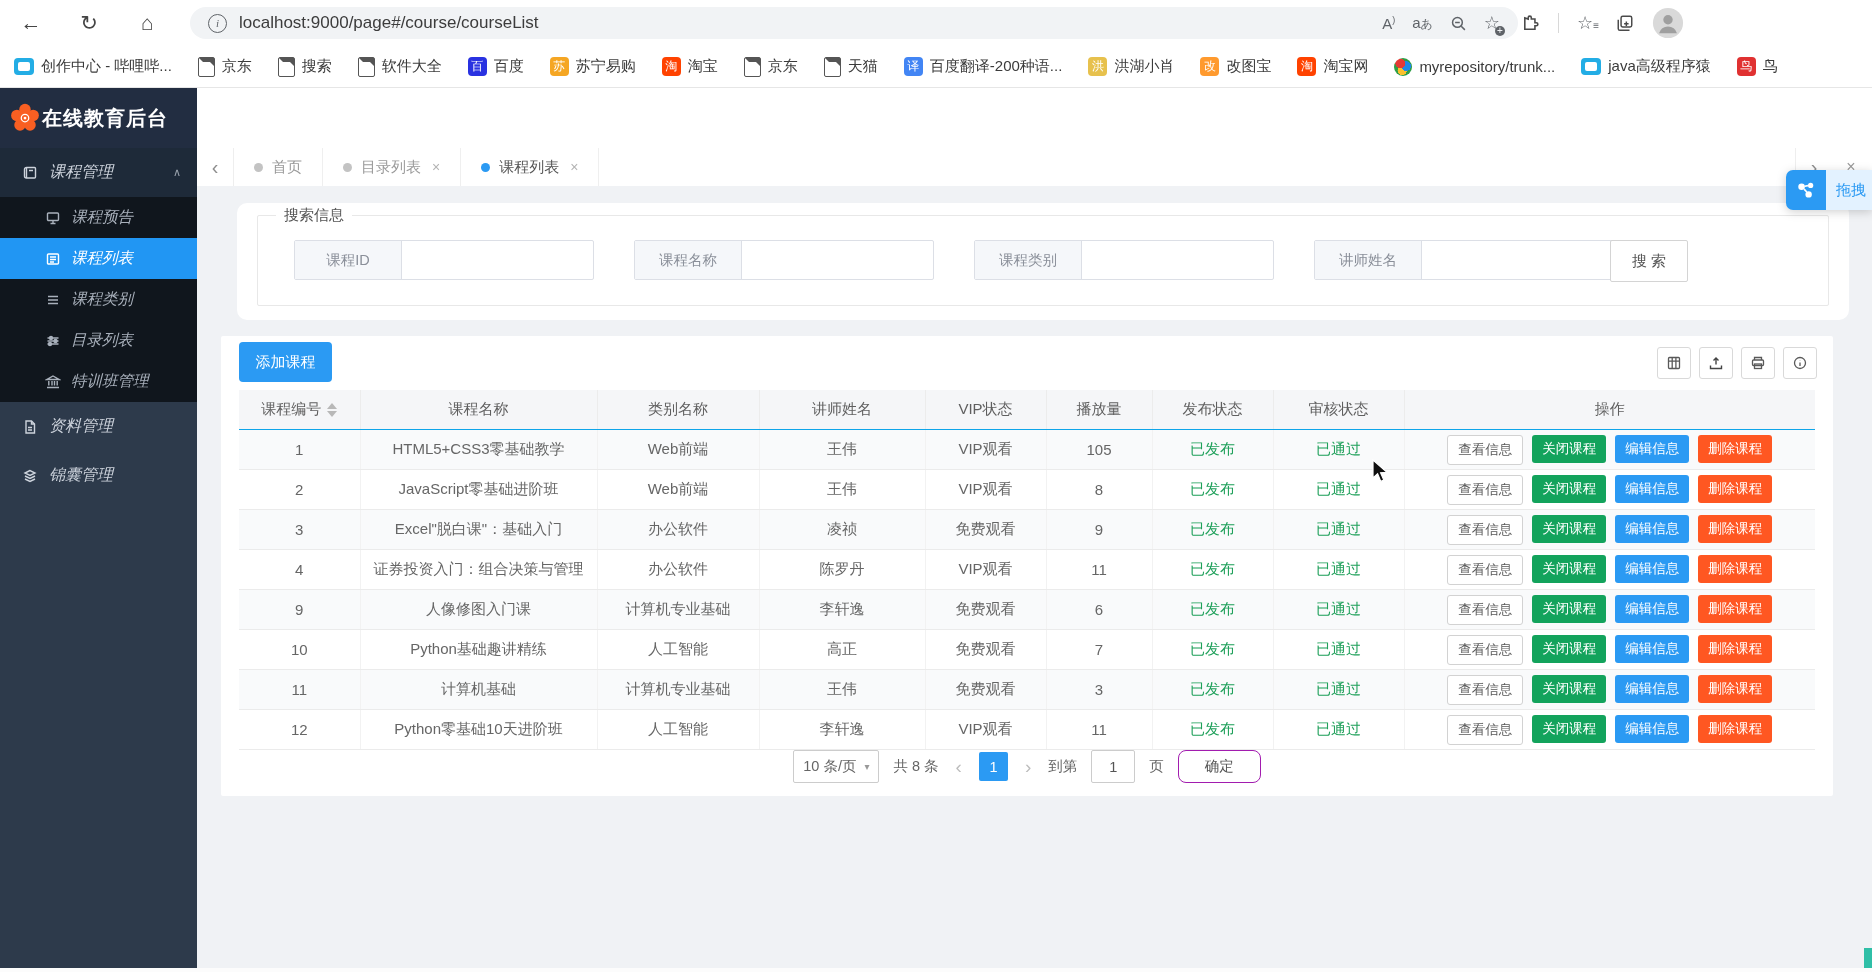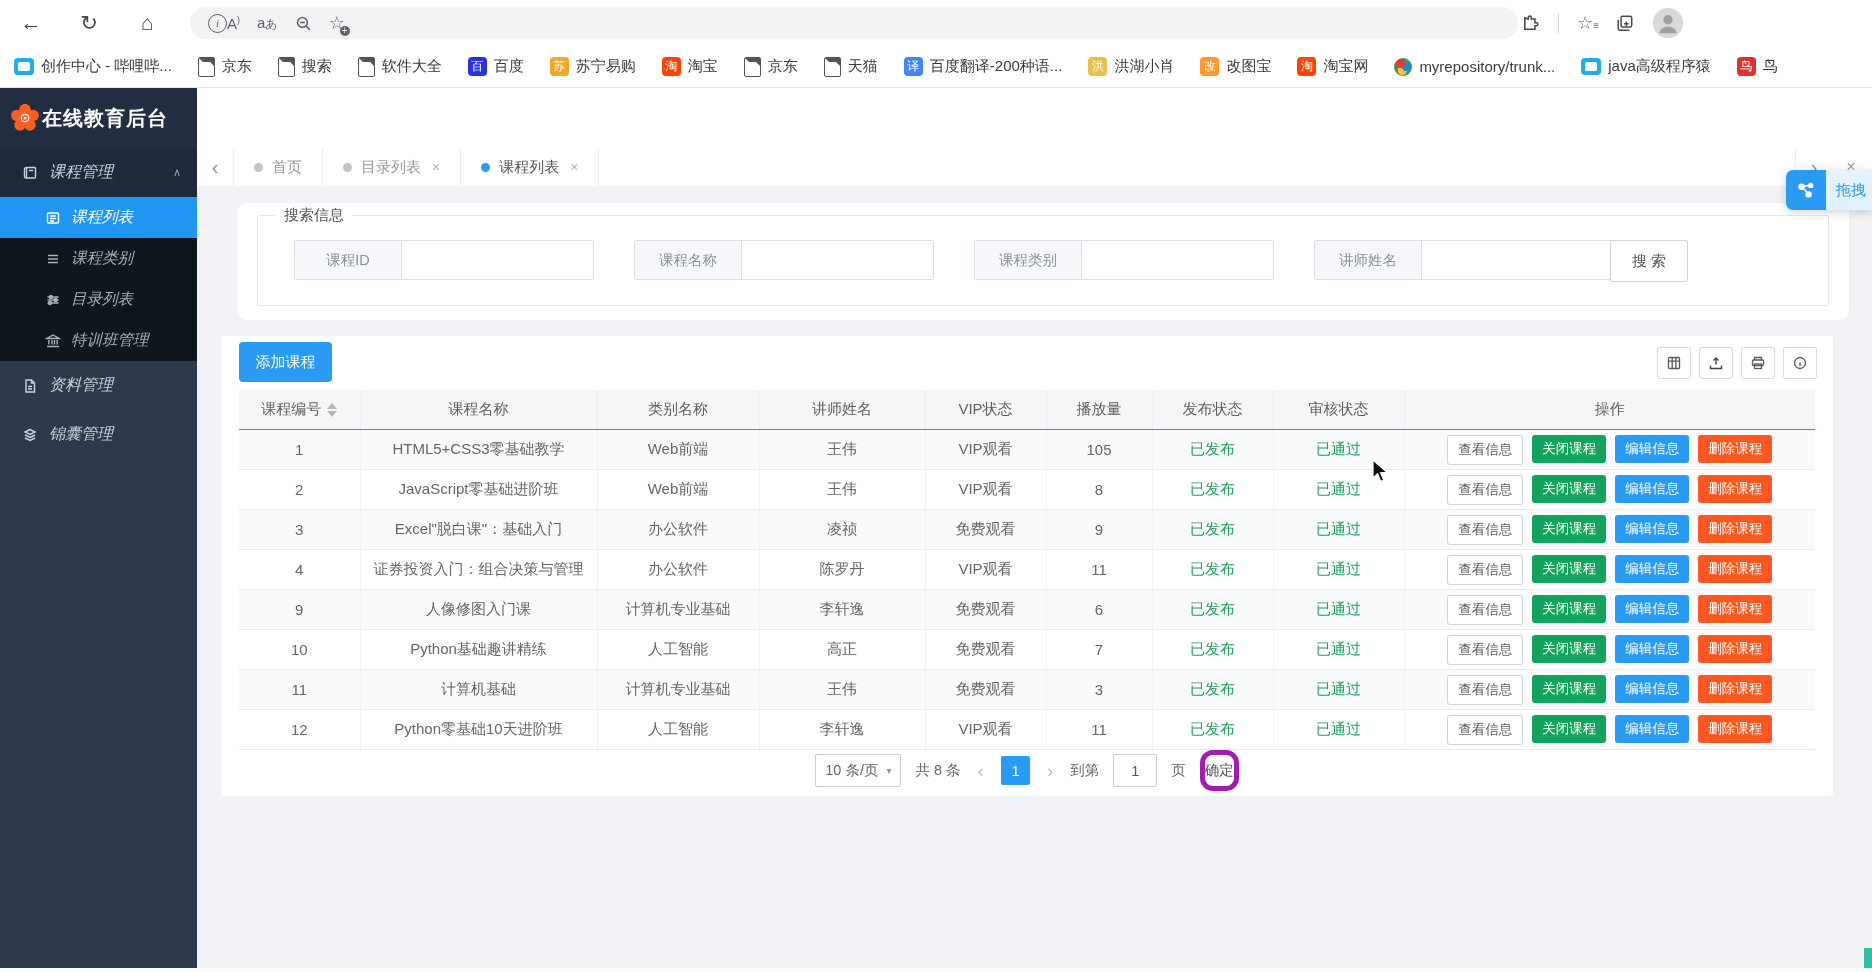--- a/index.html
+++ b/index.html
@@ -113,36 +113,37 @@
   .sort-caret{display:inline-flex;flex-direction:column;gap:2px;margin-left:6px;vertical-align:middle;}
   .sort-caret i{width:0;height:0;border-left:5px solid transparent;border-right:5px solid transparent;display:block;}
   .sort-caret .up{border-bottom:6px solid #b8b8b8;}
   .sort-caret .dn{border-top:6px solid #b8b8b8;}
 
   #pager{position:absolute;left:0;top:414px;width:1612px;display:flex;justify-content:center;align-items:center;gap:14px;font-size:14.5px;color:#666;}
   .psize{height:31px;border:1px solid #ccc;border-radius:2px;display:flex;align-items:center;gap:8px;padding:0 9px;background:#fff;}
   .pchev{color:#bdbdbd;font-size:19px;padding:0 3px;}
   .pnum{width:29px;height:29px;background:#2b9af3;color:#fff;border-radius:2px;display:flex;align-items:center;justify-content:center;}
   .pgoto-input{width:38px;height:29px;border:1px solid #ccc;border-radius:2px;text-align:center;font-size:14.5px;color:#555;outline:none;}
-  .pconfirm{height:31px;border:5px solid #a21caf;border-radius:13px;background:#fff;color:#555;padding:0 0;display:flex;align-items:center;}
+  .pconfirm{height:31px;border:1px solid #a21caf;border-radius:8px;background:#fff;color:#555;padding:0 26px;display:flex;align-items:center;}
 
   #corner-sliver{position:absolute;left:1864px;top:948px;width:8px;height:20px;background:#2fbfa7;}
   #cursor{position:absolute;left:1371px;top:459px;z-index:99;pointer-events:none;}
 </style>
 </head>
 <body>
 
 <div id="browser-toolbar">
   <div class="tb-nav">
     <span class="tb-btn">←</span>
     <span class="tb-btn">↻</span>
     <span class="tb-btn">⌂</span>
   </div>
   <div id="omnibox">
     <span class="icon-i">i</span>
+    <span class="url">localhost:9000/page#/course/courseList</span>
     <span class="pill-icons">
       <span>A<sup style="font-size:9px;">)</sup></span>
       <span>a<span style="font-size:12px;">あ</span></span>
       <span class="svgicon">
           <svg width="17" height="17" viewBox="0 0 16 16" fill="none" stroke="#5f6368" stroke-width="1.4">
             <circle cx="7" cy="7" r="4.6"></circle>
             <path d="M10.6 10.6L14 14M4.8 7h4.4"></path>
           </svg>
         </span>
       <span class="star star-plus">☆</span>
@@ -347,20 +348,29 @@
       <span class="svgicon side-icon ">
         <svg width="16" height="16" viewBox="0 0 16 16" fill="none" stroke="currentColor" stroke-width="1.4">
           <path d="M4.5 2.5h8a1 1 0 0 1 1 1v8.5a1 1 0 0 1-1 1h-8a2 2 0 0 1-2-2v-6.5a2 2 0 0 1 2-2z"></path>
           <path d="M4.5 2.5v10.5M7 5.5h4"></path>
         </svg>
       </span>
       <span>课程管理</span>
       <span class="chev">∧</span>
     </div>
     <div class="side-sub">
+      <div class="side-item">
+        <span class="svgicon side-icon ">
+          <svg width="16" height="16" viewBox="0 0 16 16" fill="none" stroke="currentColor" stroke-width="1.4">
+            <rect x="2.5" y="3" width="11" height="7.5" rx="1"></rect>
+            <path d="M8 10.5v3M5.5 13.5h5"></path>
+          </svg>
+        </span>
+        <span>课程预告</span>
+      </div>
       <div class="side-item active">
         <span class="svgicon side-icon ">
           <svg width="16" height="16" viewBox="0 0 16 16" fill="none" stroke="currentColor" stroke-width="1.4">
             <rect x="2.5" y="3" width="11" height="10" rx="1"></rect>
             <path d="M5 6h6M5 8.5h6M5 11h4"></path>
           </svg>
         </span>
         <span>课程列表</span>
       </div>
       <div class="side-item">

